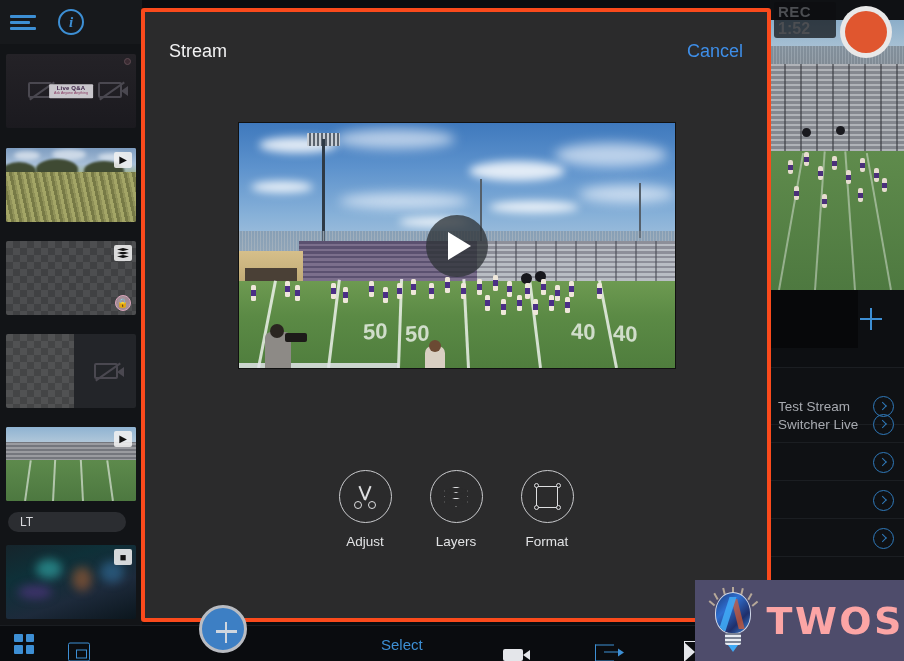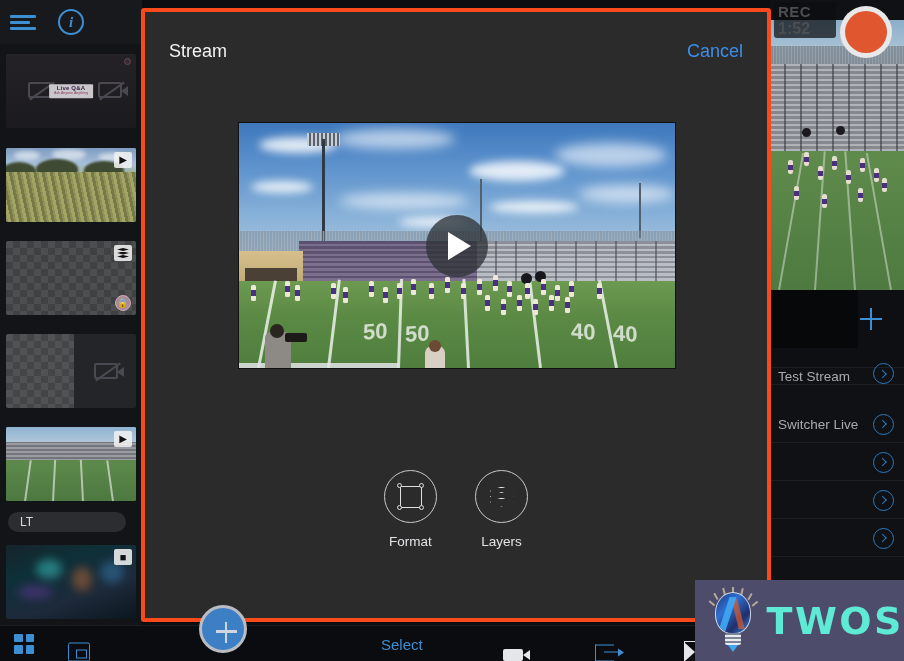--- a/index.html
+++ b/index.html
@@ -404,21 +404,21 @@
     position:absolute; left:16px; top:43px; width:16px; height:12px;
     background:repeating-linear-gradient(0deg,#e8ecf3 0 2px,#7d8596 2px 4px);
     border-radius:2px;
   }
   #twos-bulb .tip {
     position:absolute; left:19px; top:55px; width:0; height:0;
     border-left:5px solid transparent; border-right:5px solid transparent;
     border-top:7px solid #3fa9f5;
   }
   #twos-bulb .ray { position:absolute; width:1.5px; height:7px; background:#d9c7a8; opacity:.75; }
-  #twos-text { color:#5eead4; font-size:38px; font-weight:bold; letter-spacing:2.5px;
+  #twos-text { color:#fca5a5; font-size:38px; font-weight:bold; letter-spacing:2.5px;
     font-family:"DejaVu Sans", sans-serif;margin-left:28px; }
 </style>
 </head>
 <body>
 
 <div id="app">
 
   <div id="left-sidebar">
 
     <div id="left-topbar">
@@ -544,21 +544,21 @@
       <div id="record-button">
         <div class="inner"></div>
       </div>
     </div>
 
     <div id="rs-add">
       <div class="darkbox"></div>
       <div class="plus"></div>
     </div>
 
-    <div class="rs-row" style="top:348px;align-items:flex-end;">
+    <div class="rs-row" style="top:388px;">
       <span class="rs-row-label">Test Stream</span>
       <span class="chev-circle"></span>
     </div>
     <div class="rs-row" style="top:406px;">
       <span class="rs-row-label">Switcher Live</span>
       <span class="chev-circle"></span>
     </div>
     <div class="rs-row" style="top:444px;">
       <span class="rs-row-label"></span>
       <span class="chev-circle"></span>
@@ -653,42 +653,53 @@
       <div class="v-person2"></div>
       <div class="v-person2-head"></div>
 
       <div id="play-button">
         <div class="tri"></div>
       </div>
     </div>
 
     <div id="tools-row">
 
+      <div class="tool">
+        <div class="tool-circle">
+          <div class="ic-scissors">
+            <span class="bl"></span>
+              <span class="bl"></span>
+            <span class="rg"></span>
+              <span class="rg"></span>
+          </div>
+        </div>
+        <div class="tool-label">Adjust</div>
+      </div>
+
+      <div class="tool">
+        <div class="tool-circle">
+          <div class="ic-layers">
+              <i></i>
+              <i></i>
+              <i></i>
+            </div>
+        </div>
+        <div class="tool-label">Layers</div>
+      </div>
 
       <div class="tool">
         <div class="tool-circle">
           <div class="ic-format">
               <i></i>
               <i></i>
               <i></i>
               <i></i>
             </div>
         </div>
         <div class="tool-label">Format</div>
-      </div>
-
-      <div class="tool">
-        <div class="tool-circle">
-          <div class="ic-layers">
-              <i></i>
-              <i></i>
-              <i></i>
-            </div>
-        </div>
-        <div class="tool-label">Layers</div>
       </div>
     </div>
   </div>
 
   <div id="bottom-toolbar">
     <div class="bt-icon icon-grid4" style="left:14px;">
       <span></span>
         <span></span>
         <span></span>
         <span></span>

